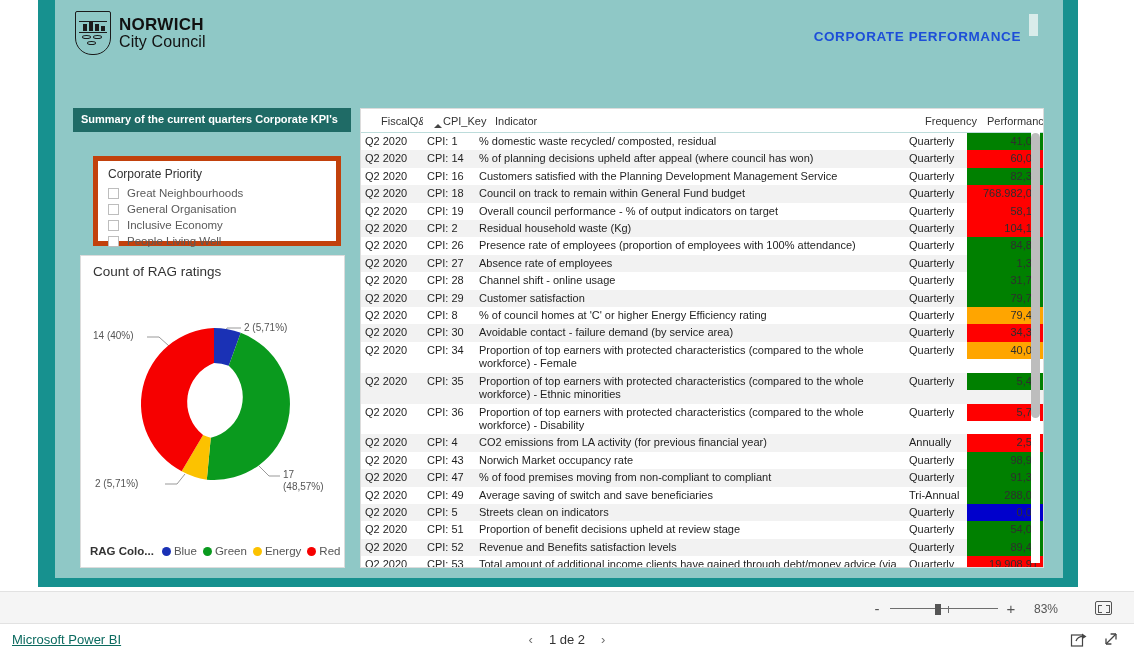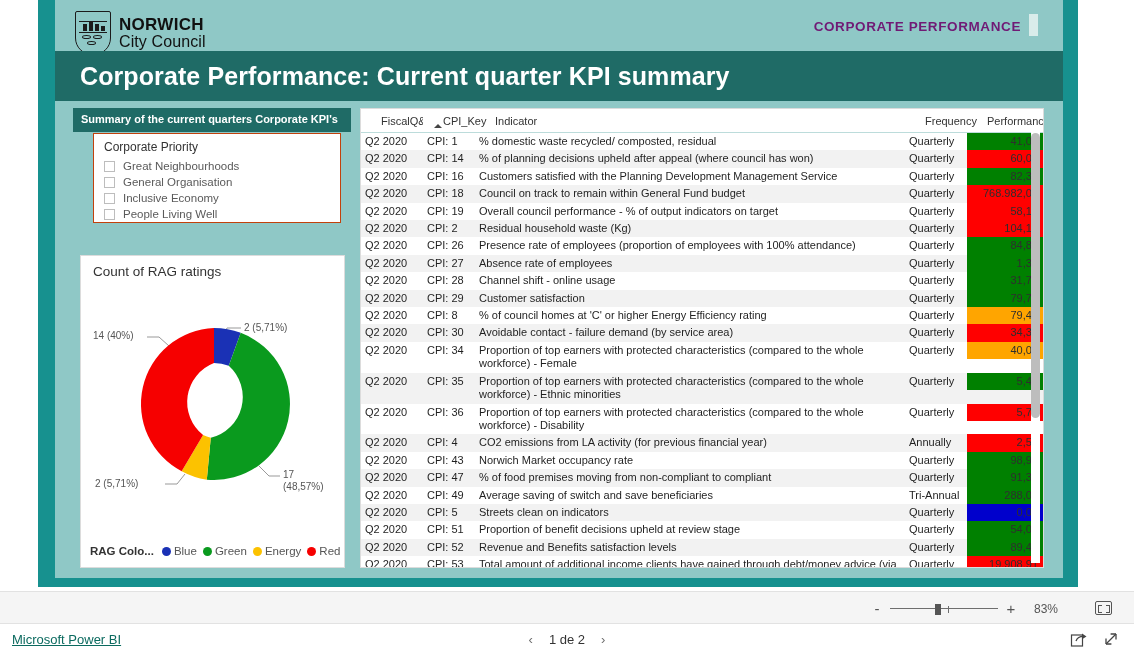--- a/index.html
+++ b/index.html
@@ -68,22 +68,22 @@
     border: 1px solid #1b1b1b; border-radius: 50%;
   }
   #brandtext { line-height: 1.02; }
   #brandtext .l1 {
     font-size: 17px; font-weight: bold; letter-spacing: .3px; color: #111;
   }
   #brandtext .l2 {
     font-size: 16px; color: #111; letter-spacing: .1px;
   }
   #corp-label {
-    position: absolute; right: 42px; top: 19px;
-    font-size: 13.5px; font-weight: bold; letter-spacing: .6px; color: #701a75;
+    position: absolute; right: 42px; top: 29px;
+    font-size: 13.5px; font-weight: bold; letter-spacing: .6px; color: #1d4ed8;
   }
   #corp-chip {
     position: absolute; right: 25px; top: 14px;
     width: 9px; height: 22px; background: #d9ecea;
   }
 
   
   #titlebar {
     position: absolute; left: 0; top: 51px;
     width: 100%; height: 50px;
@@ -100,24 +100,24 @@
     position: absolute; left: 18px; top: 108px;
     width: 278px; height: 24px;
     background: #1F6B66;
   }
   #summary-banner span {
     position: absolute; left: 8px; top: 5px;
     font-size: 11px; font-weight: bold; color: #ffffff;
   }
 
   #slicer-card {
-    position: absolute; left: 38px; top: 133px;
+    position: absolute; left: 38px; top: 156px;
     width: 248px; height: 90px;
     background: #ffffff;
-    border: 1px solid #c2410c;
+    border: 5px solid #c2410c;
   }
   #slicer-card .s-title {
     position: absolute; left: 10px; top: 6px;
     font-size: 12px; color: #333;
   }
   .slicer-item {
     position: absolute; left: 10px;
     display: flex; align-items: center; gap: 8px;
     font-size: 11.5px; color: #5a5a5a;
   }
@@ -294,23 +294,20 @@
           </div>
           <div id="brandtext">
             <div class="l1">NORWICH</div>
             <div class="l2">City Council</div>
           </div>
         </div>
         <div id="corp-label">CORPORATE PERFORMANCE</div>
         <div id="corp-chip"></div>
       </div>
 
-      <div id="titlebar">
-        <h1>Corporate Performance: Current quarter KPI summary</h1>
-      </div>
 
       <div id="summary-banner">
         <span>Summary of the current quarters Corporate KPI's</span>
       </div>
 
       <div id="slicer-card">
         <div class="s-title">Corporate Priority</div>
         <div class="slicer-item" style="top:26px">
           <span class="cb"></span>
           <span>Great Neighbourhoods</span>

